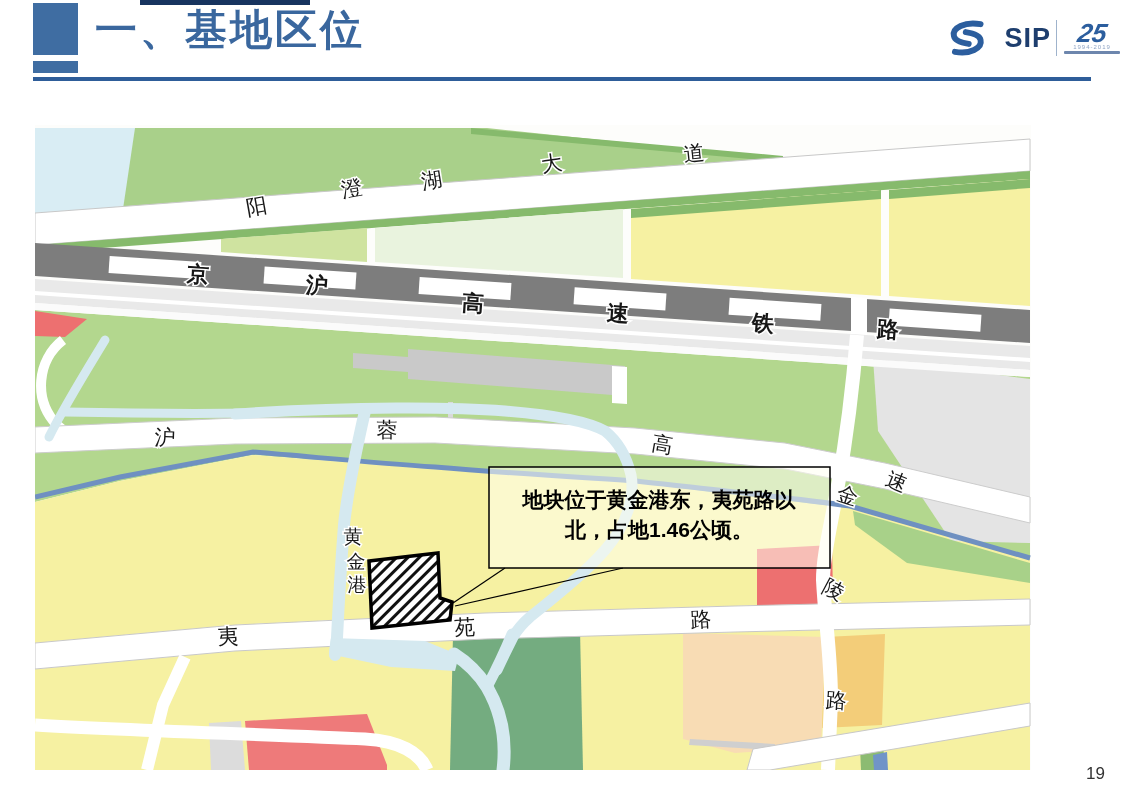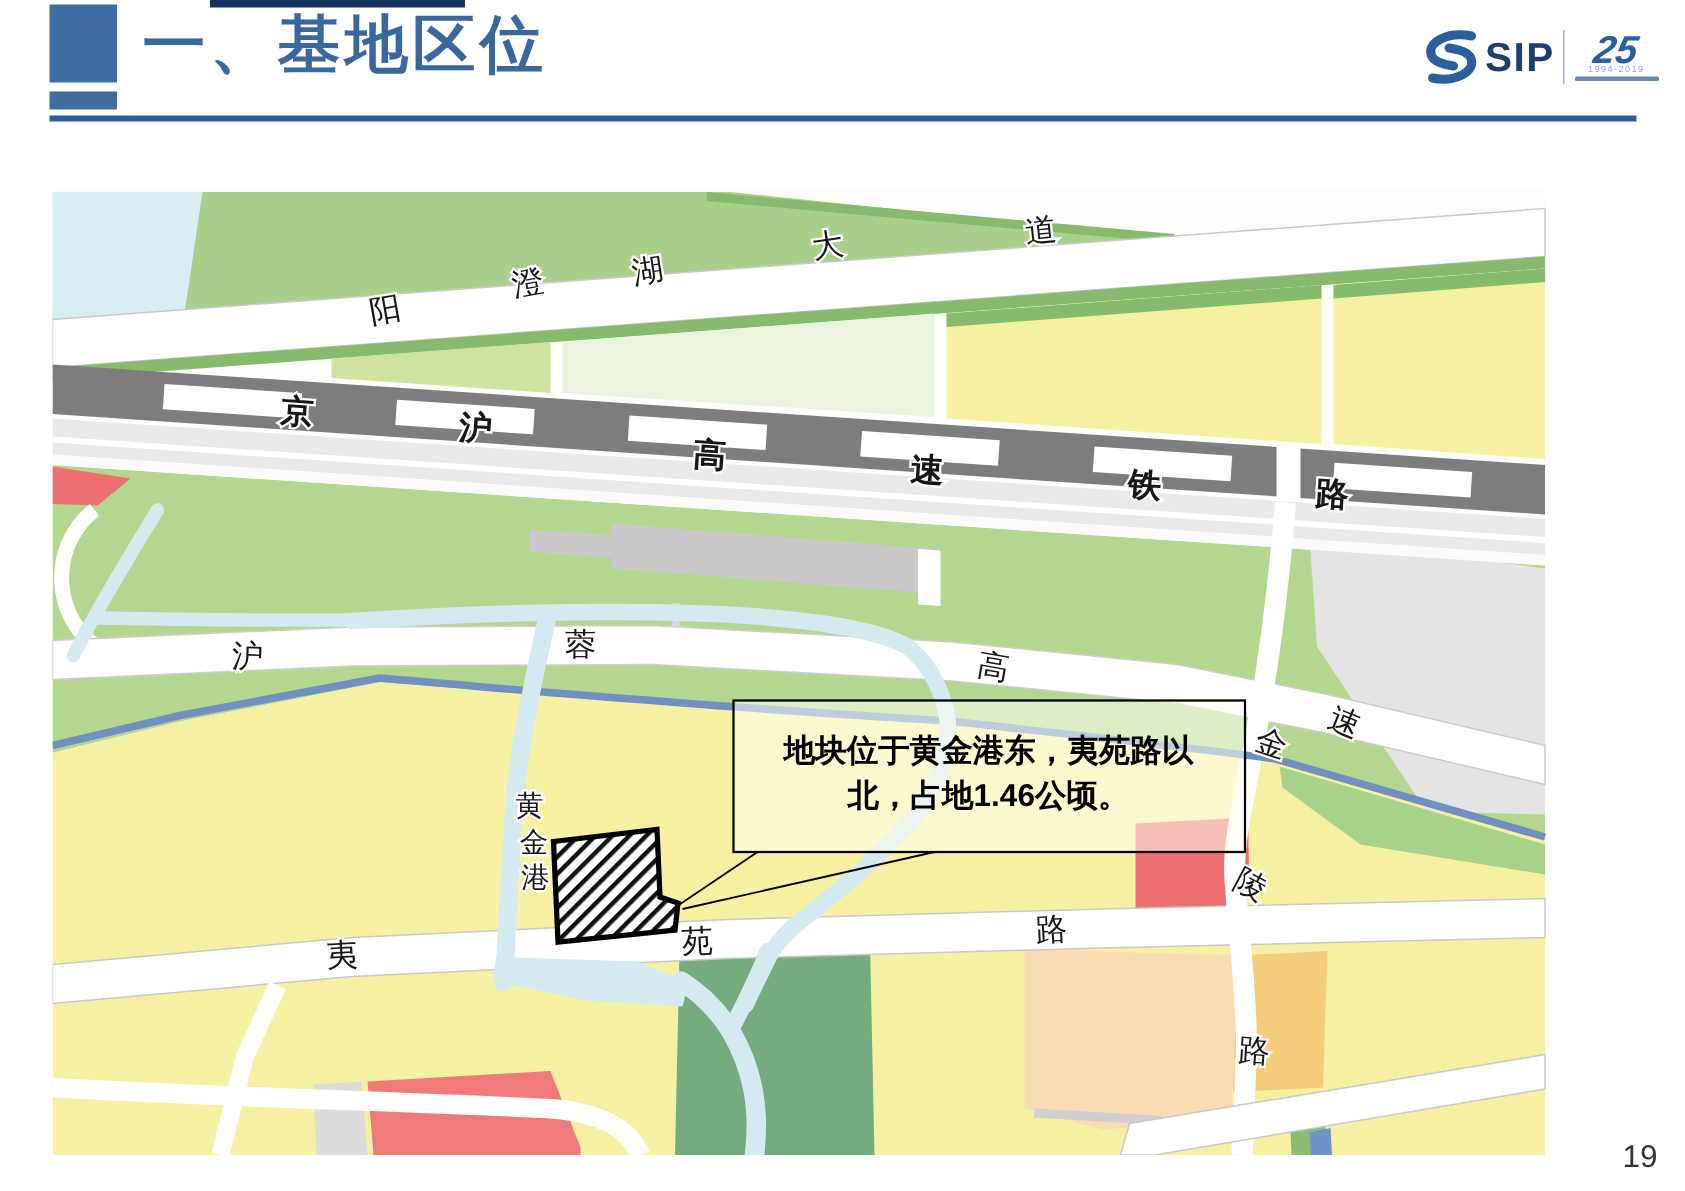--- a/index.html
+++ b/index.html
@@ -5,37 +5,37 @@
   html,body{margin:0;padding:0;background:#fff;}
   .page{position:relative;width:1123px;height:794px;background:#fff;overflow:hidden;
         font-family:"Liberation Sans","DejaVu Sans",sans-serif;}
   
   .topbar-dark{position:absolute;left:140px;top:0;width:170px;height:5px;background:#17345f;}
   .sq1{position:absolute;left:33px;top:3px;width:45px;height:52px;background:#3f6da2;}
   .sq2{position:absolute;left:33px;top:61px;width:45px;height:12px;background:#3f6da2;}
   .title{position:absolute;left:95px;top:2px;font-size:42px;font-weight:bold;color:#3a679e;letter-spacing:3px;}
   .underline{position:absolute;left:33px;top:77px;width:1058px;height:4px;background:#2e5d99;}
   .logo{position:absolute;left:948px;top:10px;width:172px;height:56px;display:flex;align-items:center;}
-  .logo-sip{font-size:27px;font-weight:bold;color:#1e3e6e;letter-spacing:1px;margin-left:2px;}
+  .logo-sip{font-size:27px;font-weight:bold;color:#1e3e6e;letter-spacing:1px;margin-left:17px;}
   .logo-div{width:1px;height:36px;background:#9fb3cc;margin:0 7px 0 5px;}
   .logo-25{font-size:26px;font-weight:bold;font-style:italic;color:#2c5e9e;transform:skewX(-10deg);line-height:20px;}
   .logo-right{display:flex;flex-direction:column;align-items:center;}
   .logo-years{font-size:6px;color:#8fa4c4;letter-spacing:1px;margin-top:1px;}
   .logo-microbar{width:56px;height:3px;background:#6d86ad;border-radius:1px;margin-top:1px;}
   .subtitle{position:absolute;left:42px;top:88px;font-size:21px;color:#000;}
   .subtitle .b{font-weight:bold;}
   
   .map{position:absolute;left:35px;top:125px;width:996px;height:645px;}
   .ml{font-size:21px;fill:#171717;text-anchor:middle;dominant-baseline:middle;
       paint-order:stroke;stroke:#ffffff;stroke-width:3px;font-family:"Liberation Sans","DejaVu Sans",sans-serif;}
   .mlb{font-weight:bold;font-size:22px;}
   .mls{font-size:19px;}
   .callout-text{font-size:21px;font-weight:bold;fill:#000;text-anchor:middle;stroke:none;
       font-family:"Liberation Sans","DejaVu Sans",sans-serif;}
-  .pagenum{position:absolute;right:18px;bottom:10px;font-size:21px;color:#333;}
+  .pagenum{position:absolute;right:18px;bottom:10px;font-size:17px;color:#333;}
 </style>
 </head>
 <body>
 
 <div class="page">
 
   <div class="topbar-dark"></div>
   <div class="sq1"></div>
   <div class="sq2"></div>
   <div class="title">一、基地区位</div>

